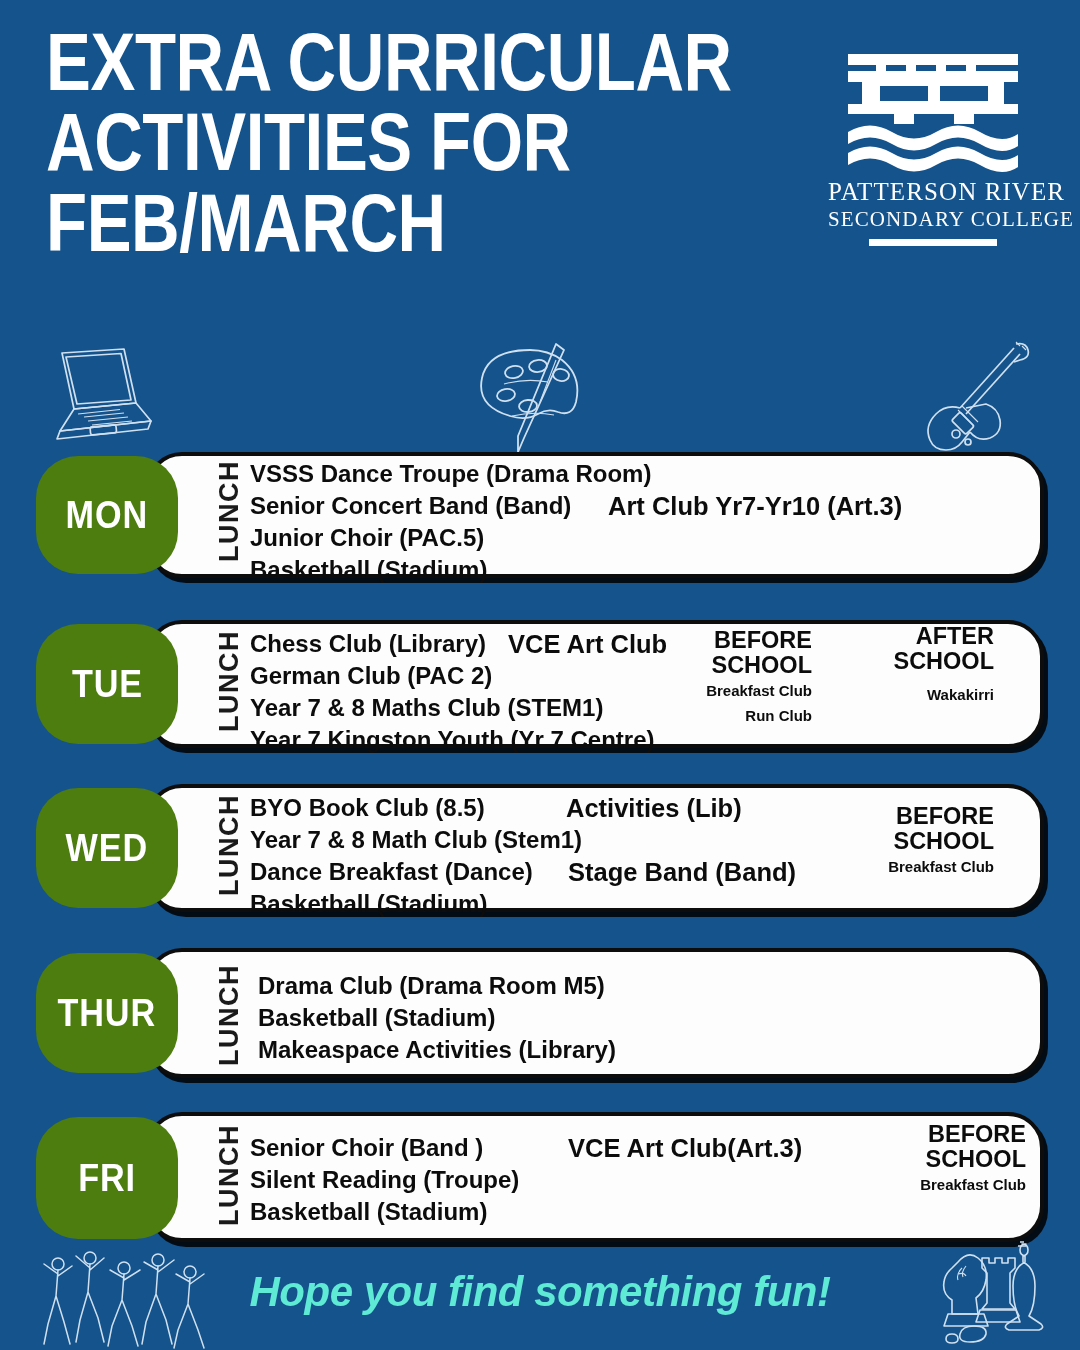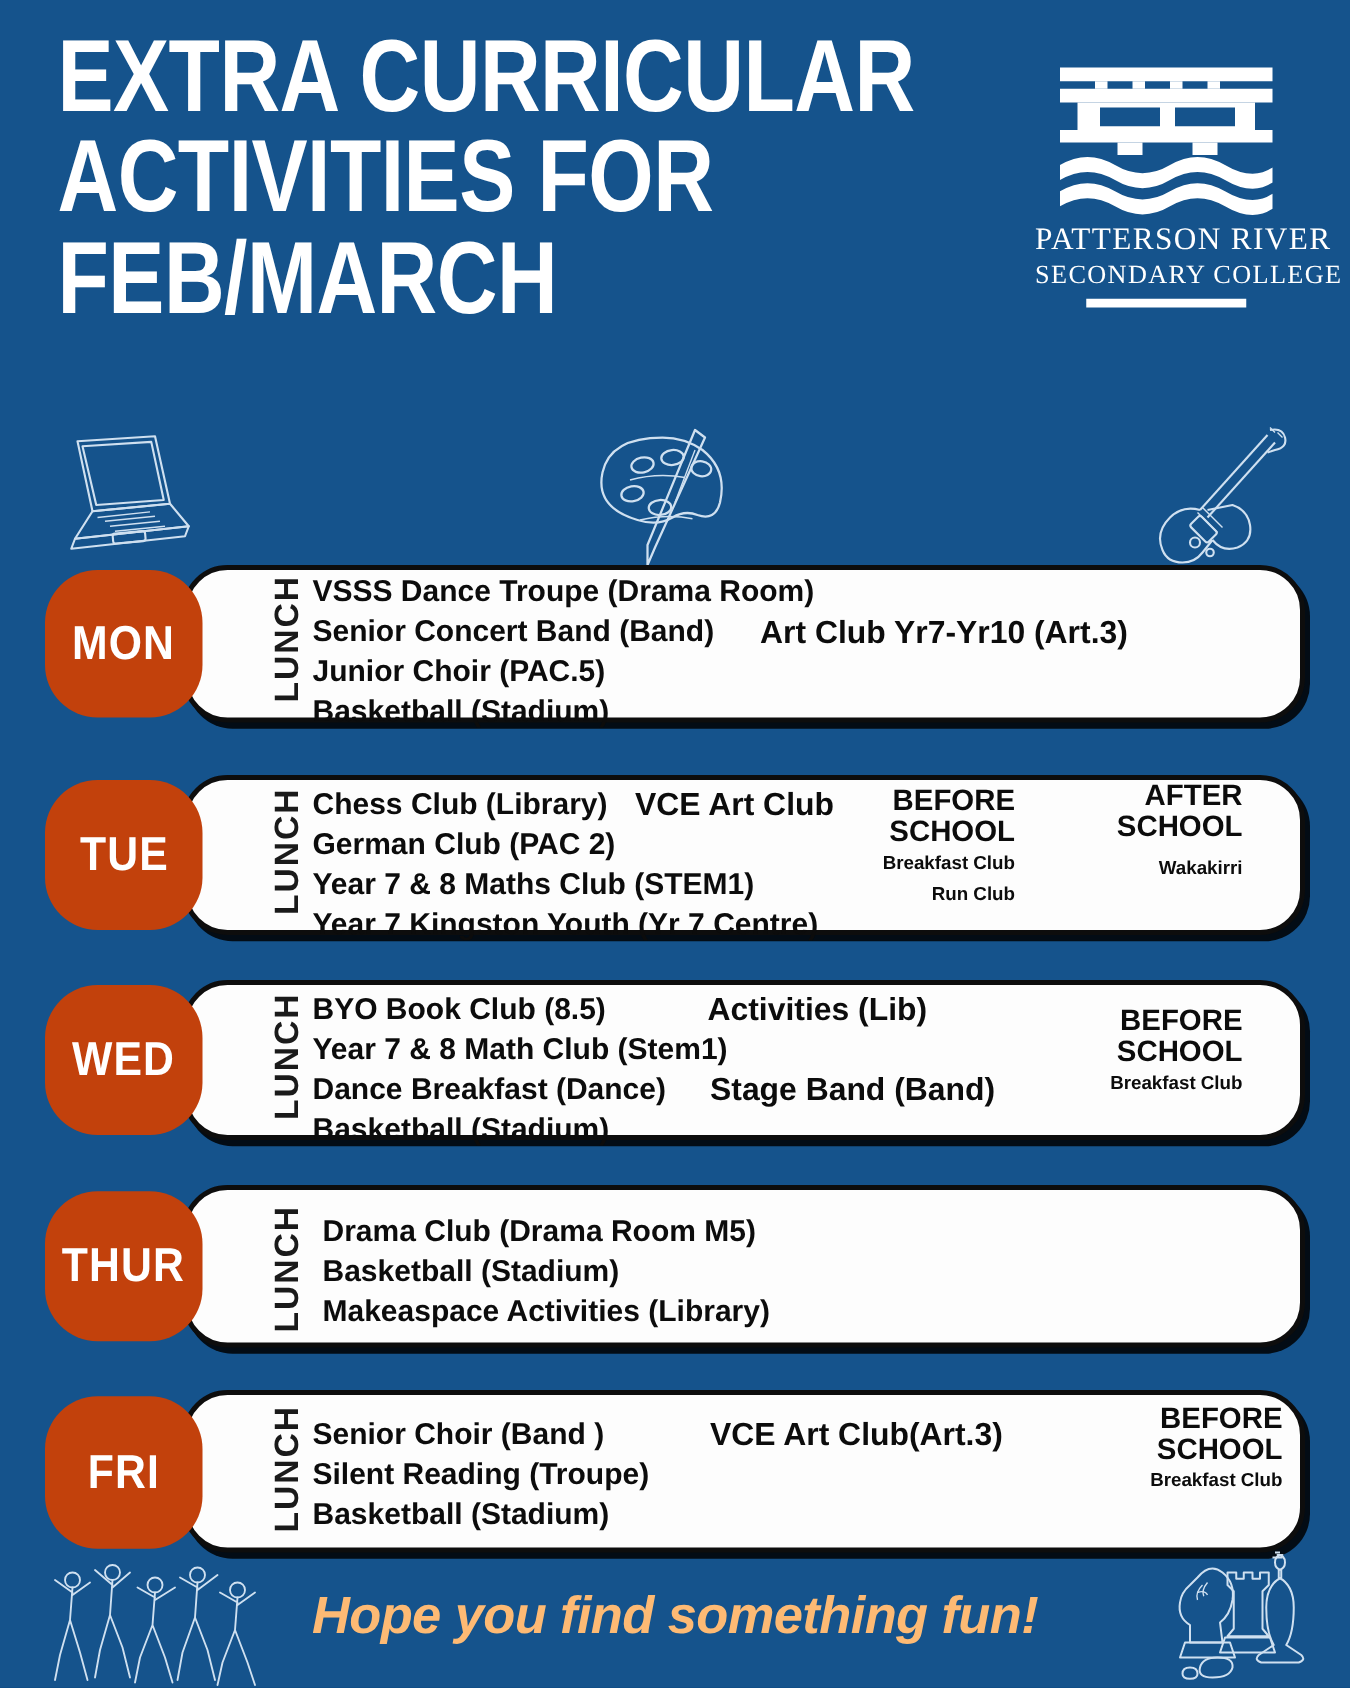--- a/index.html
+++ b/index.html
@@ -95,22 +95,22 @@
     border: 4px solid #0d0d0d;
     border-radius: 36px;
     box-sizing: border-box;
     box-shadow: 4px 5px 0 rgba(0,0,0,0.85);
   }
 
   .day-badge {
     position: absolute;
     left: 0;
     top: 12px;
-    width: 126px;
-    background: #c2410c;
+    width: 142px;
+    background: #4d7c0f;
     border-radius: 42px;
     display: flex;
     align-items: center;
     justify-content: center;
     z-index: 3;
   }
   .day-badge span {
     color: #ffffff;
     font-family: "Liberation Sans Narrow", "Liberation Sans", sans-serif;
     font-weight: 700;
@@ -159,21 +159,21 @@
     z-index: 2;
   }
 
   
   #footer-text {
     position: absolute;
     left: 0;
     top: 1268px;
     width: 1080px;
     text-align: center;
-    color: #fdba74;
+    color: #5eead4;
     font-family: "Liberation Sans", sans-serif;
     font-weight: 700;
     font-style: italic;
     font-size: 42px;
     letter-spacing: -0.5px;
   }
   #decor-dancers { position: absolute; left: 24px; top: 1248px; }
   #decor-chess { position: absolute; left: 936px; top: 1240px; }
 </style>
 </head>

